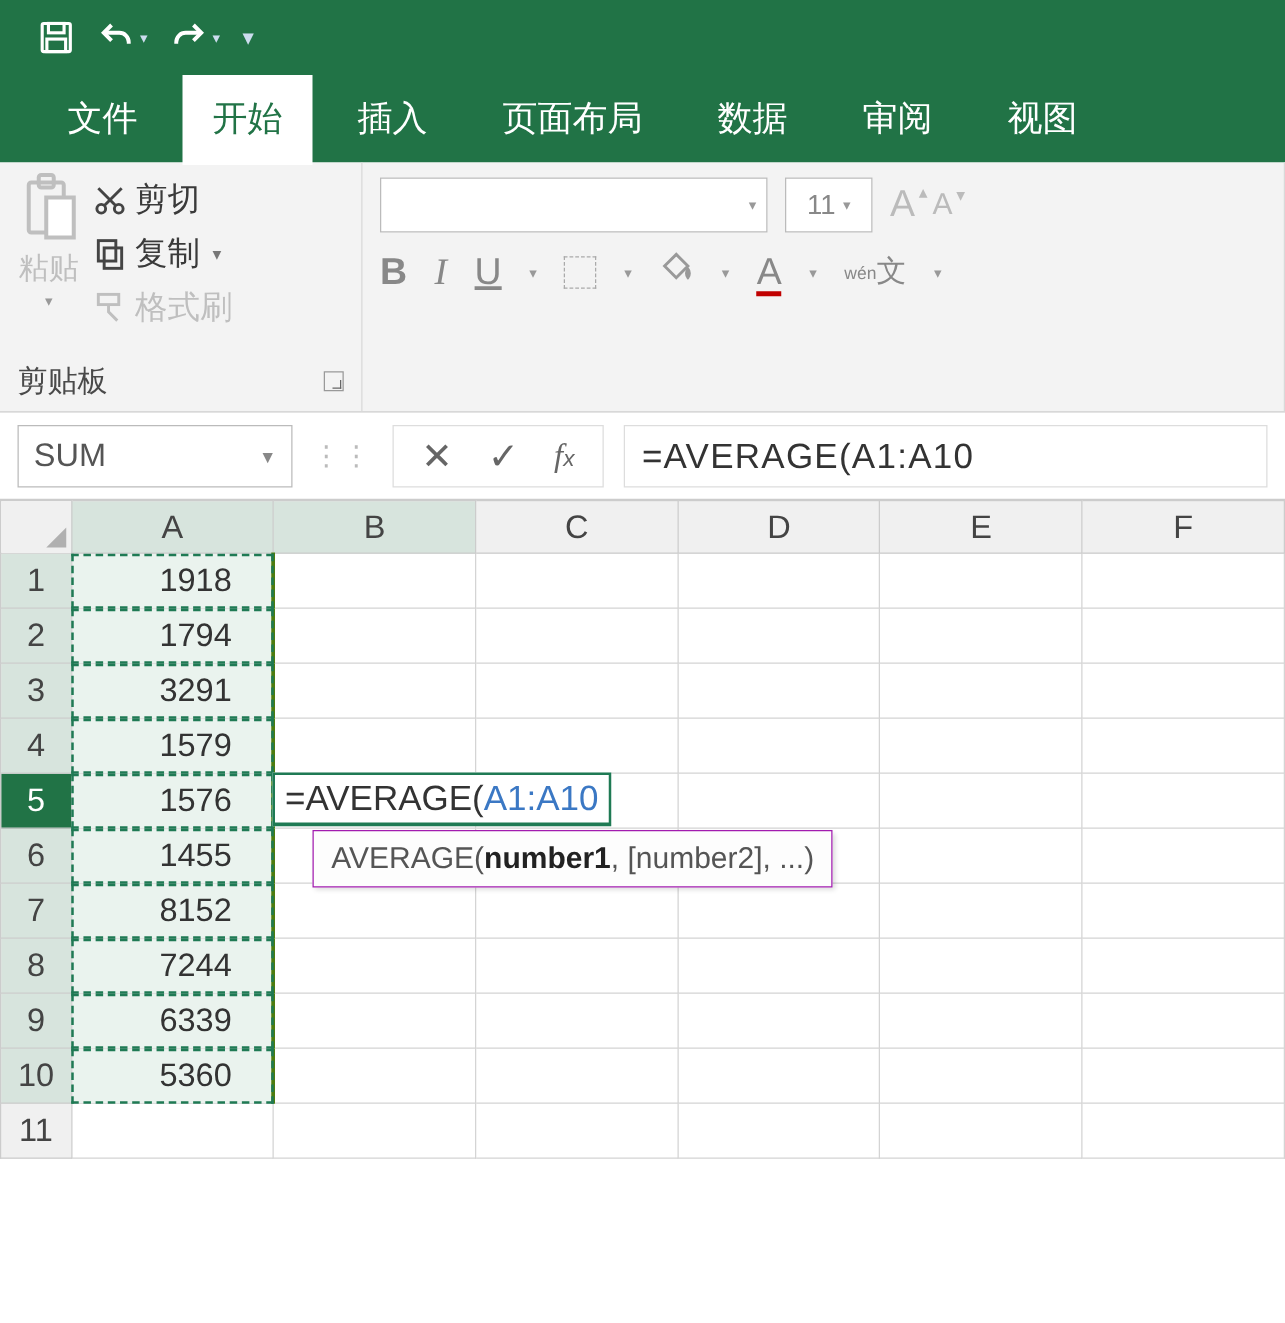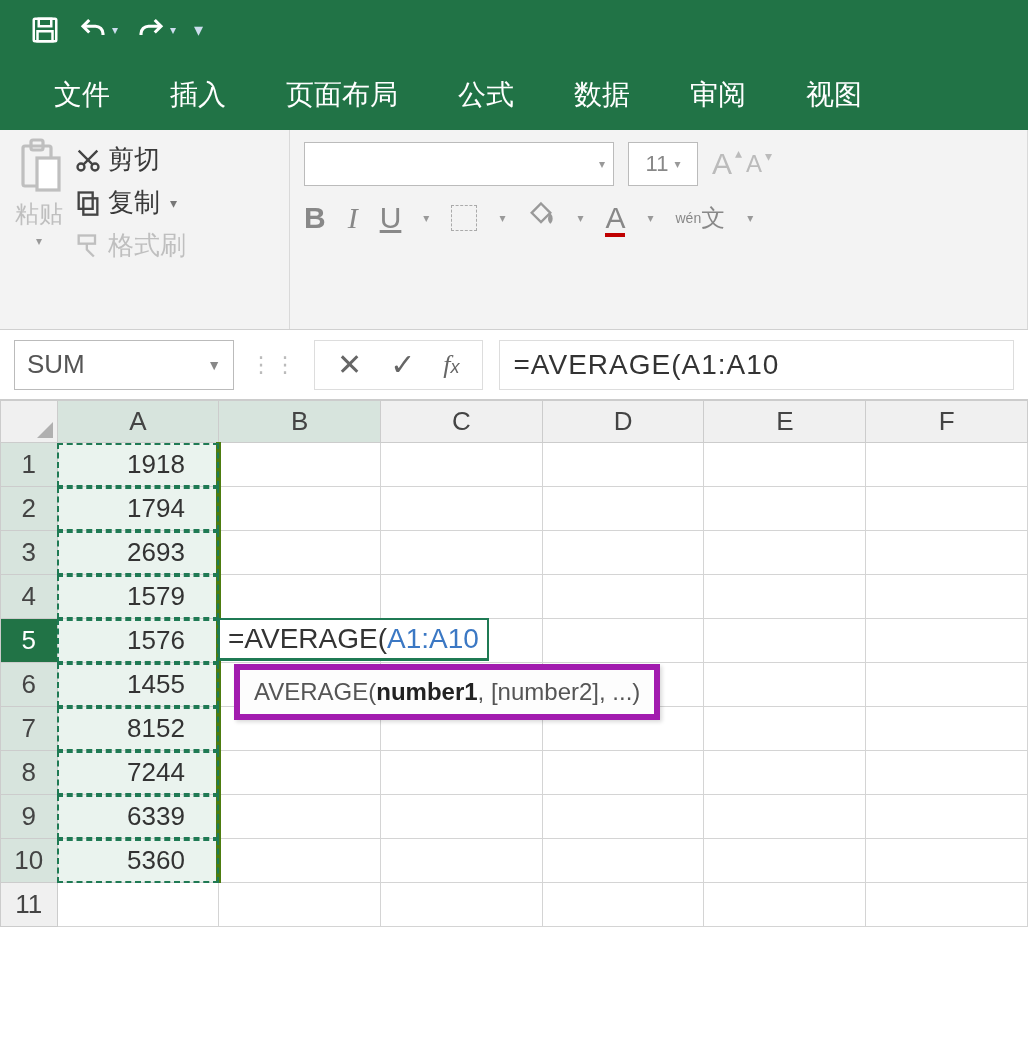--- a/index.html
+++ b/index.html
@@ -64,28 +64,28 @@
   .grid-wrap{position:relative;}
   table.sheet{border-collapse:collapse;width:100%;}
   .corner{width:56px;height:42px;background:#f0f0f0;border:1px solid #ccc;position:relative;}
   .corner::after{content:"";position:absolute;right:4px;bottom:4px;width:0;height:0;border-left:16px solid transparent;border-bottom:16px solid #b0b0b0;}
   th.colh{background:#f0f0f0;border:1px solid #ccc;height:42px;font-weight:normal;font-size:26px;color:#444;width:160px;}
   th.colh.active{background:#d7e4dd;}
   th.rowh{background:#f0f0f0;border:1px solid #ccc;width:56px;font-weight:normal;font-size:26px;color:#444;text-align:center;}
   th.rowh.sel{background:#d7e4dd;}
   th.rowh.active{background:#217346;color:#fff;}
   td.cell{border:1px solid #d4d4d4;height:44px;font-size:26px;color:#333;text-align:center;padding:0 6px;position:relative;}
-  td.cell.colA{border-left:1px solid #4a8; border-right:5px solid #4d7c0f;padding-left:44px;}
+  td.cell.colA{border-left:1px solid #4a8; border-right:3px solid #4d7c0f;padding-left:44px;}
   td.cell.colA.selbg{background:#eaf3ee;}
   .marching{outline:2px dashed #1f7a54;outline-offset:-2px;}
 
   
   .formula-cell{position:absolute;left:218px;top:218px;font-size:28px;color:#333;background:#fff;border:2px solid #1f7a54;border-bottom-width:3px;padding:3px 8px;white-space:nowrap;z-index:5;}
   .formula-cell .ref{color:#3b78c4;}
-  .tooltip{position:absolute;left:234px;top:264px;background:#fdfdfd;border:6px solid #a21caf;box-shadow:2px 2px 4px rgba(0,0,0,.15);font-size:24px;color:#555;padding:8px 14px;z-index:6;white-space:nowrap;}
+  .tooltip{position:absolute;left:250px;top:264px;background:#fdfdfd;border:1px solid #a21caf;box-shadow:2px 2px 4px rgba(0,0,0,.15);font-size:24px;color:#555;padding:8px 14px;z-index:6;white-space:nowrap;}
   .tooltip b{color:#222;}
 
   .watermark{position:absolute;right:18px;bottom:8px;font-size:22px;color:#888;z-index:10;}
   .watermark .dot{display:inline-block;width:22px;height:22px;border-radius:50%;background:#d23;color:#fff;text-align:center;line-height:22px;font-size:14px;margin-right:6px;}
 </style>
 </head>
 <body>
 
 <div class="titlebar">
   <span class="qat-btn">
@@ -107,23 +107,23 @@
         <path d="M15 14l5-5-5-5"></path>
         <path d="M20 9H10a6 6 0 00-6 6v1"></path>
       </svg>
     <span class="qat-drop">▾</span>
   </span>
   <span class="qat-btn" style="font-size:18px;color:#cde;">▾</span>
 </div>
 
 <div class="tabs">
   <div class="tab">文件</div>
+  <div class="tab active">开始</div>
   <div class="tab">插入</div>
   <div class="tab">页面布局</div>
-  <div class="tab">公式</div>
   <div class="tab">数据</div>
   <div class="tab">审阅</div>
   <div class="tab">视图</div>
 </div>
 
 <div class="ribbon">
   <div class="group" style="width:290px;">
     <div class="clip-body">
       <div class="paste-col">
         <svg viewBox="0 0 24 28" fill="none" stroke="#bfbfbf" stroke-width="1.6">
@@ -153,20 +153,24 @@
         </div>
         <div class="clip-item disabled">
           <svg viewBox="0 0 24 24" fill="none" stroke="#bfbfbf" stroke-width="2">
               <rect x="4" y="3" width="14" height="7"></rect>
               <path d="M11 10v5l6 6"></path>
             </svg>
           <span>格式刷</span>
         </div>
       </div>
     </div>
+    <div class="group-label-row">
+      <span class="group-label">剪贴板</span>
+      <span class="dialog-launcher"></span>
+    </div>
   </div>
 
   <div class="group" style="flex:1;">
     <div class="font-body">
       <div class="font-row">
         <div class="font-name-box">
             <span class="tiny-tri">▾</span>
           </div>
         <div class="font-size-box">
             <span>11</span>
@@ -240,21 +244,21 @@
           <th class="rowh sel">2</th>
           <td class="cell colA selbg marching">1794</td>
           <td class="cell"></td>
           <td class="cell"></td>
           <td class="cell"></td>
           <td class="cell"></td>
           <td class="cell"></td>
         </tr>
     <tr>
           <th class="rowh sel">3</th>
-          <td class="cell colA selbg marching">2693</td>
+          <td class="cell colA selbg marching">3291</td>
           <td class="cell"></td>
           <td class="cell"></td>
           <td class="cell"></td>
           <td class="cell"></td>
           <td class="cell"></td>
         </tr>
     <tr>
           <th class="rowh sel">4</th>
           <td class="cell colA selbg marching">1579</td>
           <td class="cell"></td>

